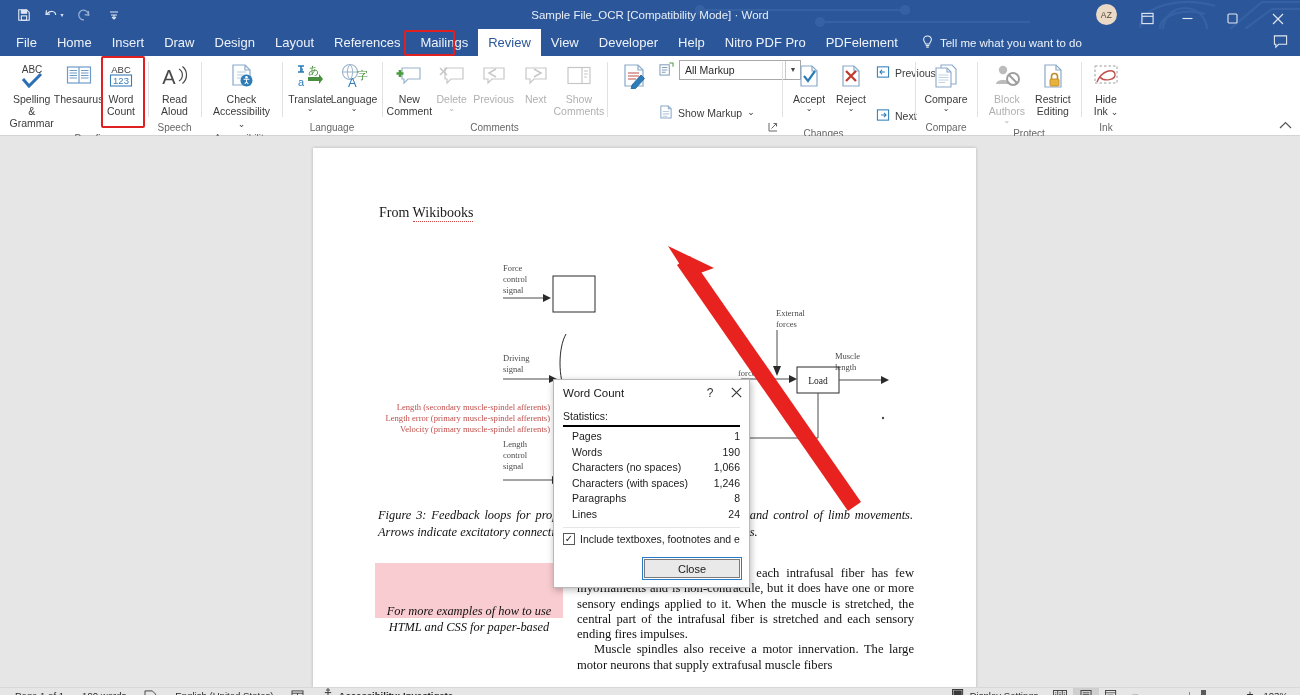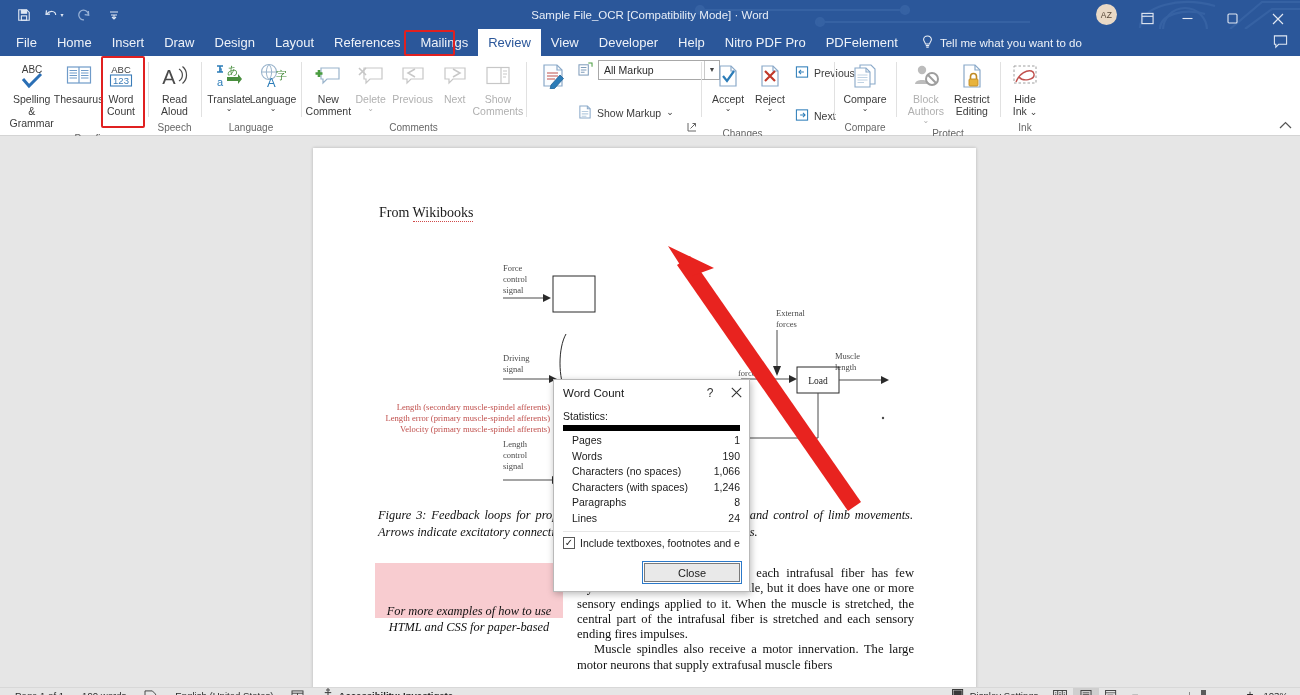--- a/index.html
+++ b/index.html
@@ -296,21 +296,21 @@
   .wc-title .sp { flex: 1; }
   .wc-help, .wc-close {
     width: 26px; height: 25px;
     display: flex; align-items: center; justify-content: center;
     font-size: 12px; color: #333;
   }
   .wc-body { padding: 5px 9px 6px 9px; }
   .wc-stats-label {
     font-size: 10.5px; color: #1a1a1a;
     padding-bottom: 3px;
-    border-bottom: 6px solid #000000;
+    border-bottom: 2px solid #000000;
     margin-bottom: 2px;
   }
   .wc-row {
     display: flex;
     font-size: 10.5px;
     color: #1a1a1a;
     padding: 1px 0 1px 9px;
     line-height: 13.5px;
   }
   .wc-row .k { flex: 1; }
@@ -552,20 +552,39 @@
             <path d="M22.5 3.5 A11 11 0 0 1 22.5 20.5" stroke="#4a4a4a" stroke-width="1.2"></path>
           </svg>
         </div>
         <div class="lbl">Read
 Aloud</div>
       </div>
     </div>
     <div class="rgroup-label">Speech</div>
   </div>
 
+  <div class="rgroup" style="width:81px;">
+    <div class="rgroup-body" style="justify-content:center;">
+      <div class="rbtn" style="width:74px;">
+        <div class="ico">
+          <svg width="26" height="26" viewBox="0 0 26 26" fill="none">
+            <path d="M4 2 H16 L21 7 V22 H4z" stroke="#8aa9c9" stroke-width="1.2" fill="#fbfdff"></path>
+            <path d="M16 2 V7 H21" stroke="#8aa9c9" stroke-width="1.2"></path>
+            <path d="M8 9 H17 M8 12 H17 M8 15 H14" stroke="#b8cde0" stroke-width="1"></path>
+            <circle cx="17.5" cy="17.5" r="6" fill="#2b7cb8"></circle>
+            <circle cx="17.5" cy="14.3" r="1.3" fill="#fff"></circle>
+            <path d="M14.6 16.3 H20.4 M17.5 16.3 V19 M15.7 21 L17.5 19 L19.3 21" stroke="#fff" stroke-width="1.1" fill="none"></path>
+          </svg>
+        </div>
+        <div class="lbl"><span>Check
+Accessibility</span> <span class="chev" style="font-size:9px;">⌄</span></div>
+      </div>
+    </div>
+    <div class="rgroup-label">Accessibility</div>
+  </div>
 
   <div class="rgroup" style="width:100px;">
     <div class="rgroup-body">
       <div class="rbtn" style="width:48px;">
         <div class="ico">
           <svg width="28" height="26" viewBox="0 0 28 26">
             <text x="4" y="11" font-size="9" font-family="Liberation Sans, sans-serif" fill="#2b7cb8">ᵃ</text>
             <path d="M2 3 L8 3 M5 3 L5 9 M2 9 L8 9" stroke="#2b7cb8" stroke-width="1.6" fill="none"></path>
             <text x="12" y="11" font-size="11" font-family="Liberation Sans, sans-serif" fill="#4a8f3f">あ</text>
             <text x="2" y="23" font-size="11" font-family="Liberation Sans, sans-serif" fill="#2b7cb8">a</text>

